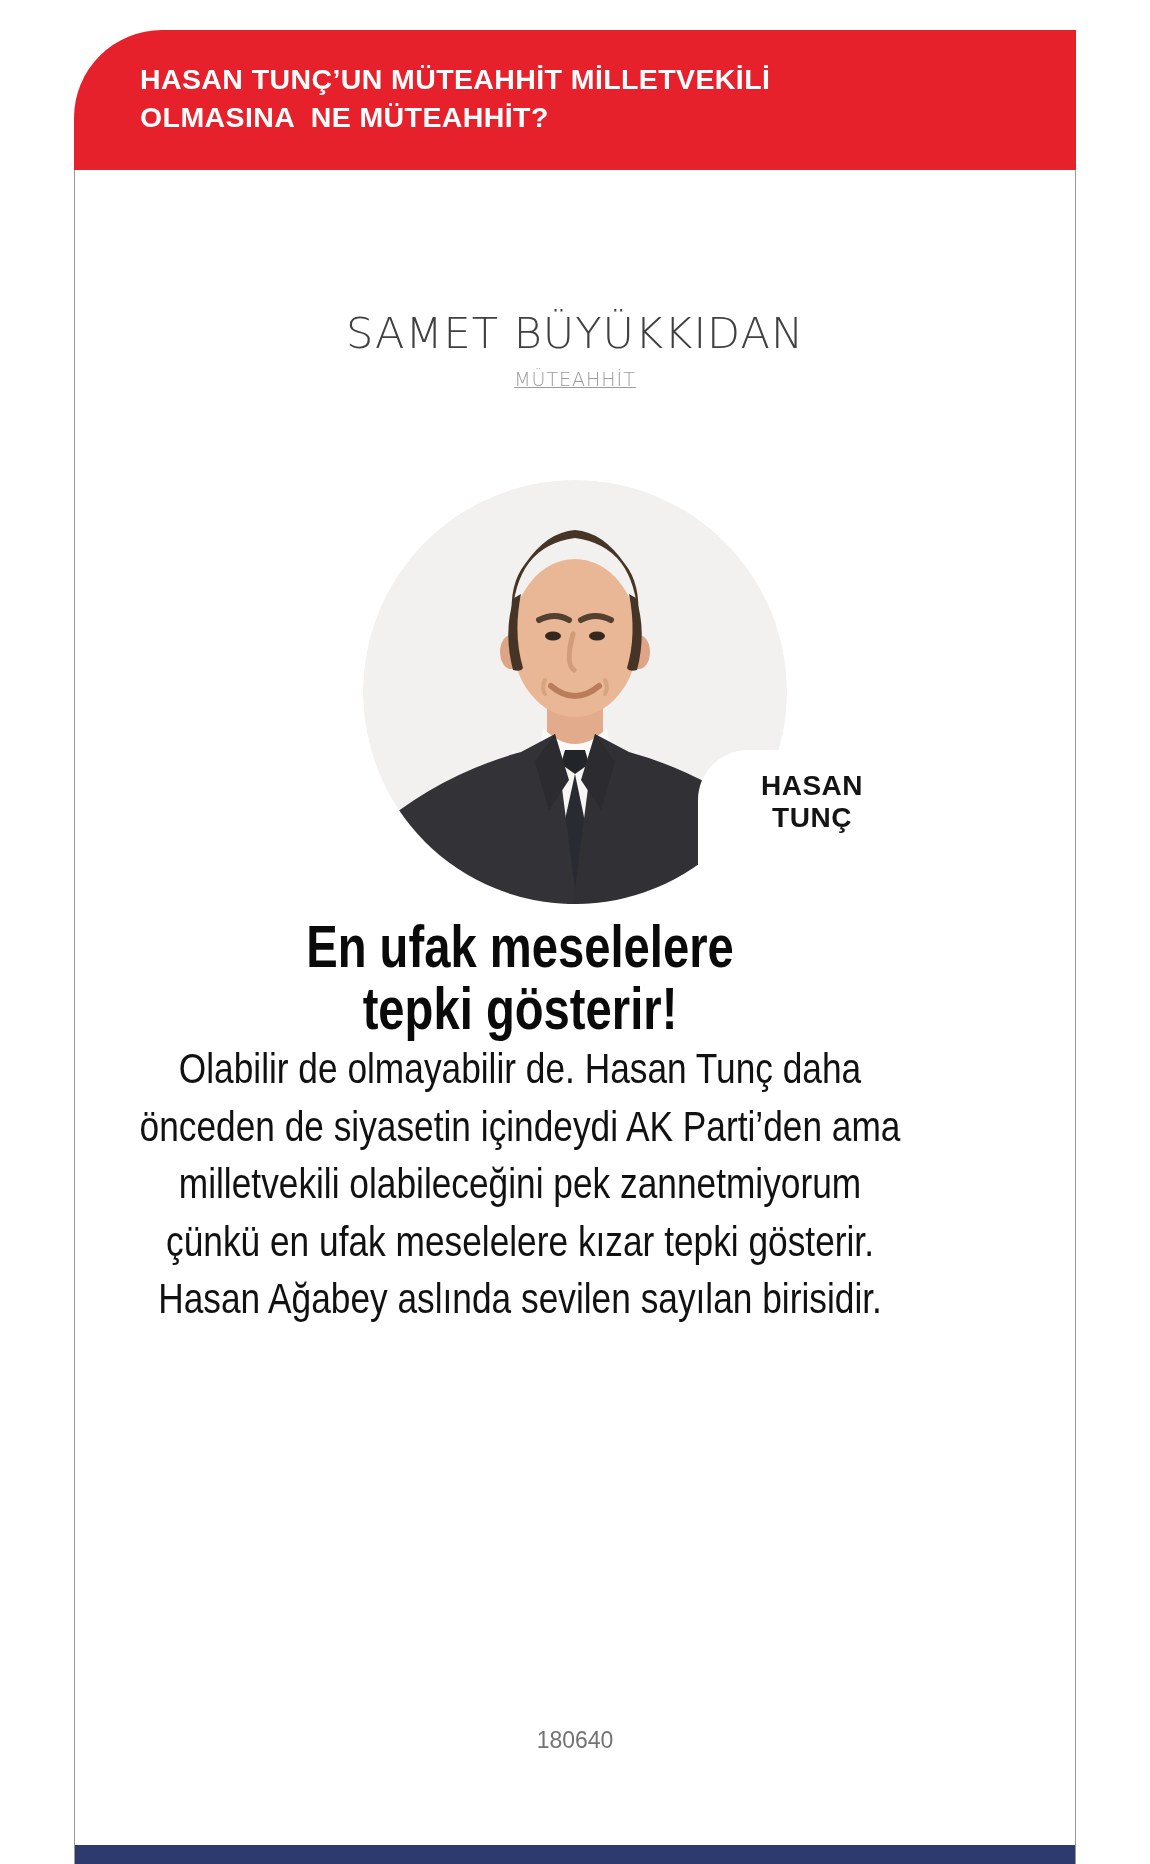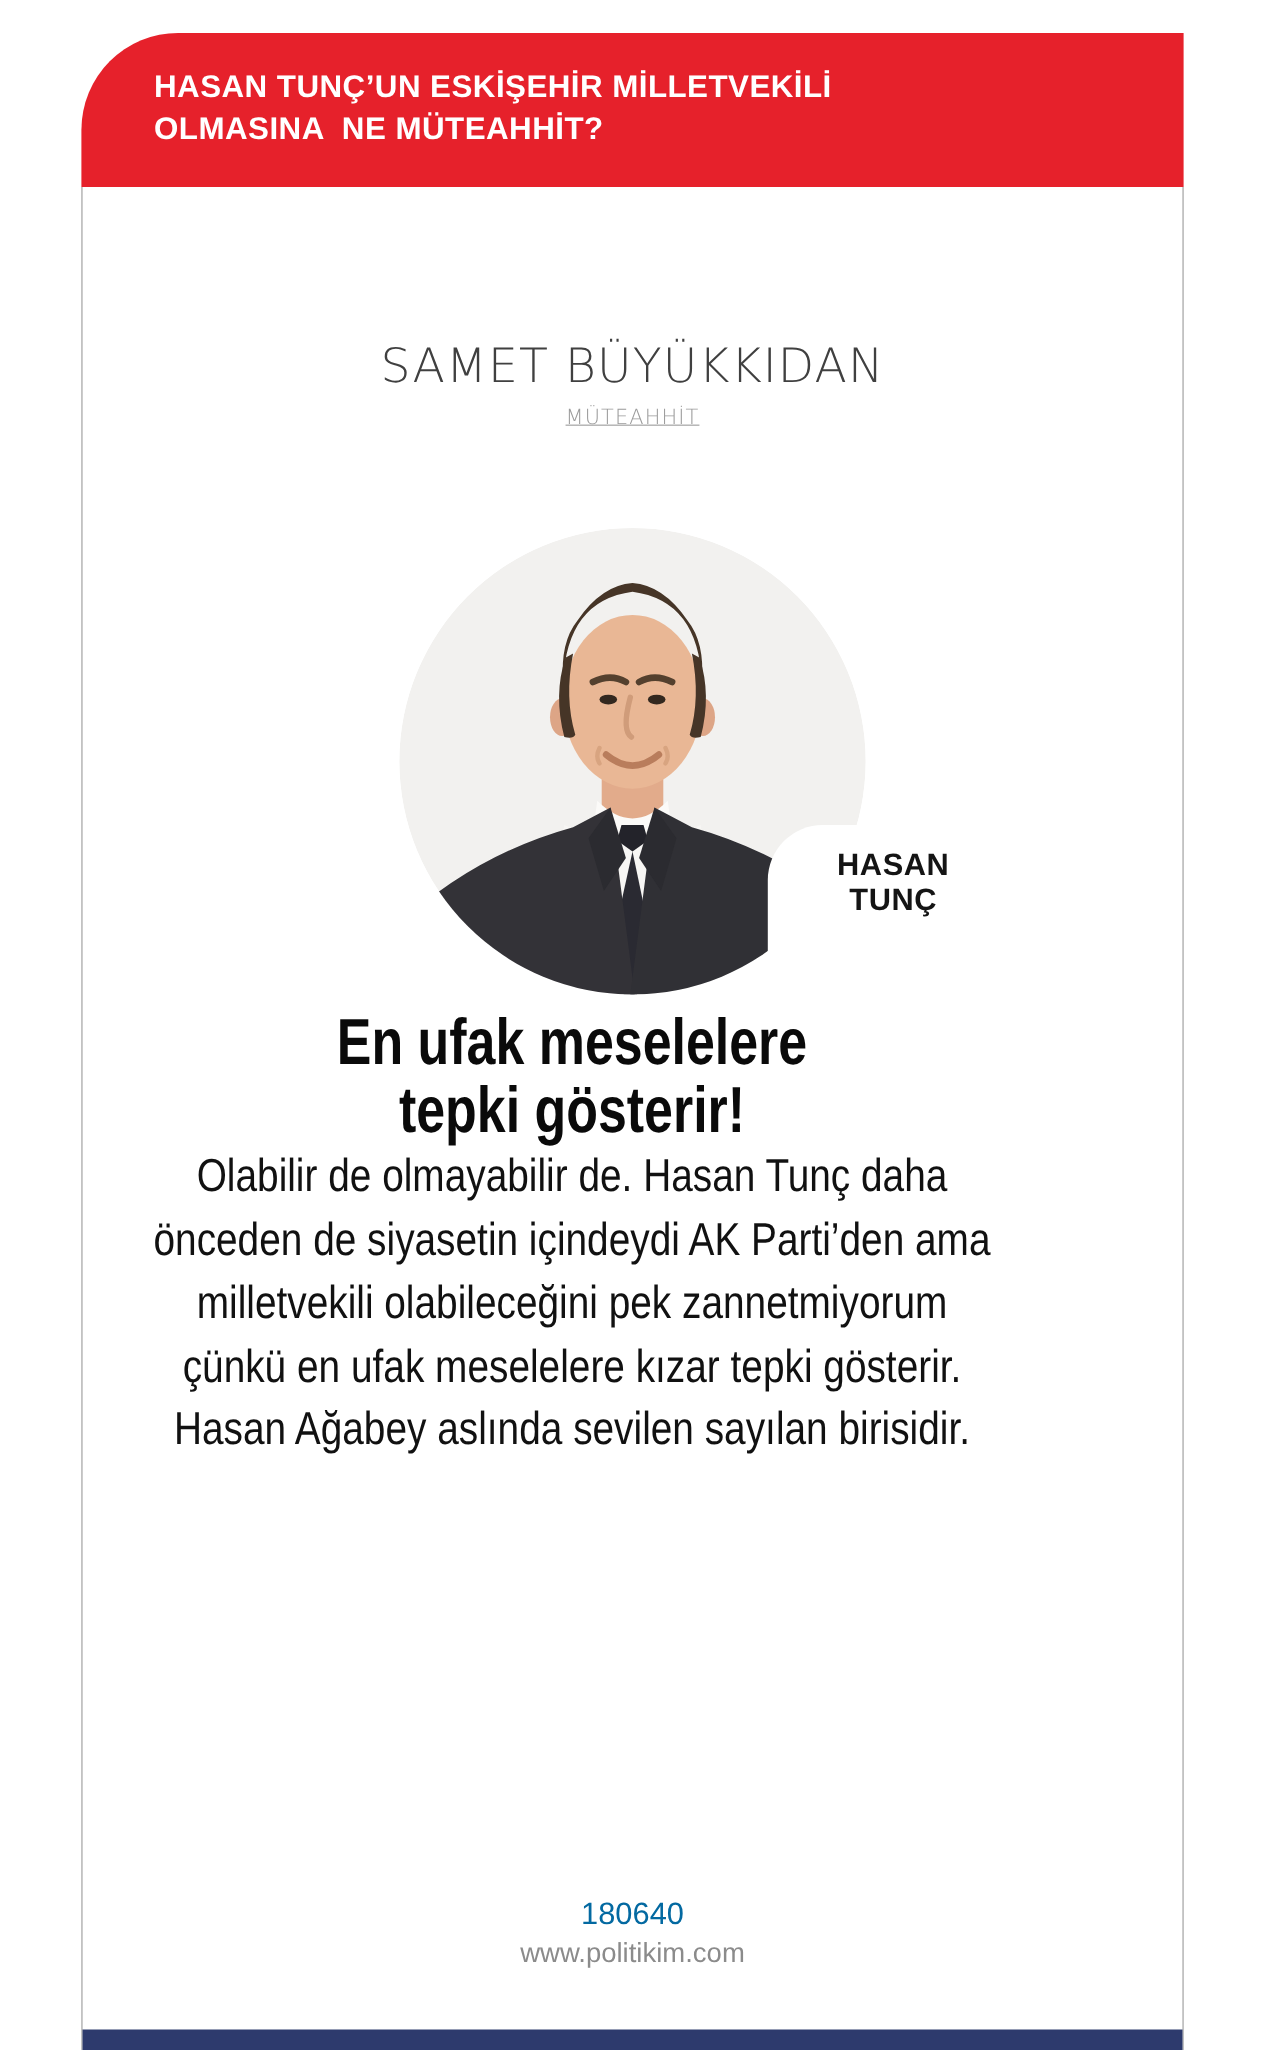--- a/index.html
+++ b/index.html
@@ -35,31 +35,31 @@
   
   .quote-block{position:absolute;left:20px;top:916px;width:1000px;text-align:center;color:#0a0a0a;}
   .headline{font-weight:bold;font-size:59px;line-height:62px;letter-spacing:0;
             transform:scaleX(0.80);transform-origin:50% 50%;}
   .bodytext{}
   .bodyline{font-size:42px;line-height:57.5px;color:#111111;
             transform:scaleX(0.84);transform-origin:50% 50%;}
 
   
   .footer{position:absolute;left:75px;top:1724px;width:1000px;text-align:center;}
-  .code{font-size:28px;color:#0369a1;line-height:32px;}
+  .code{font-size:23px;color:#737373;line-height:32px;}
   .site{font-size:25px;color:#8b8b8b;line-height:32px;margin-top:4px;}
   .bottom-bar{position:absolute;left:75px;top:1845px;width:1000px;height:19px;background:#2d3a6d;}
 </style>
 </head>
 <body>
 
 <div class="page">
 
   <div class="header">
-    <div class="hline">HASAN TUNÇ’UN ESKİŞEHİR MİLLETVEKİLİ</div>
+    <div class="hline">HASAN TUNÇ’UN MÜTEAHHİT MİLLETVEKİLİ</div>
     <div class="hline">OLMASINA  NE MÜTEAHHİT?</div>
   </div>
 
   <div class="column"></div>
 
   <div class="name-block">
     <div class="name">SAMET BÜYÜKKIDAN</div>
     <div class="role">MÜTEAHHİT</div>
   </div>
 
@@ -125,18 +125,17 @@
       <div class="bodyline">Olabilir de olmayabilir de. Hasan Tunç daha</div>
       <div class="bodyline">önceden de siyasetin içindeydi AK Parti’den ama</div>
       <div class="bodyline">milletvekili olabileceğini pek zannetmiyorum</div>
       <div class="bodyline">çünkü en ufak meselelere kızar tepki gösterir.</div>
       <div class="bodyline">Hasan Ağabey aslında sevilen sayılan birisidir.</div>
     </div>
   </div>
 
   <div class="footer">
     <div class="code">180640</div>
-    <div class="site">www.politikim.com</div>
   </div>
 
   <div class="bottom-bar"></div>
 
 </div>
 
 </body></html>

